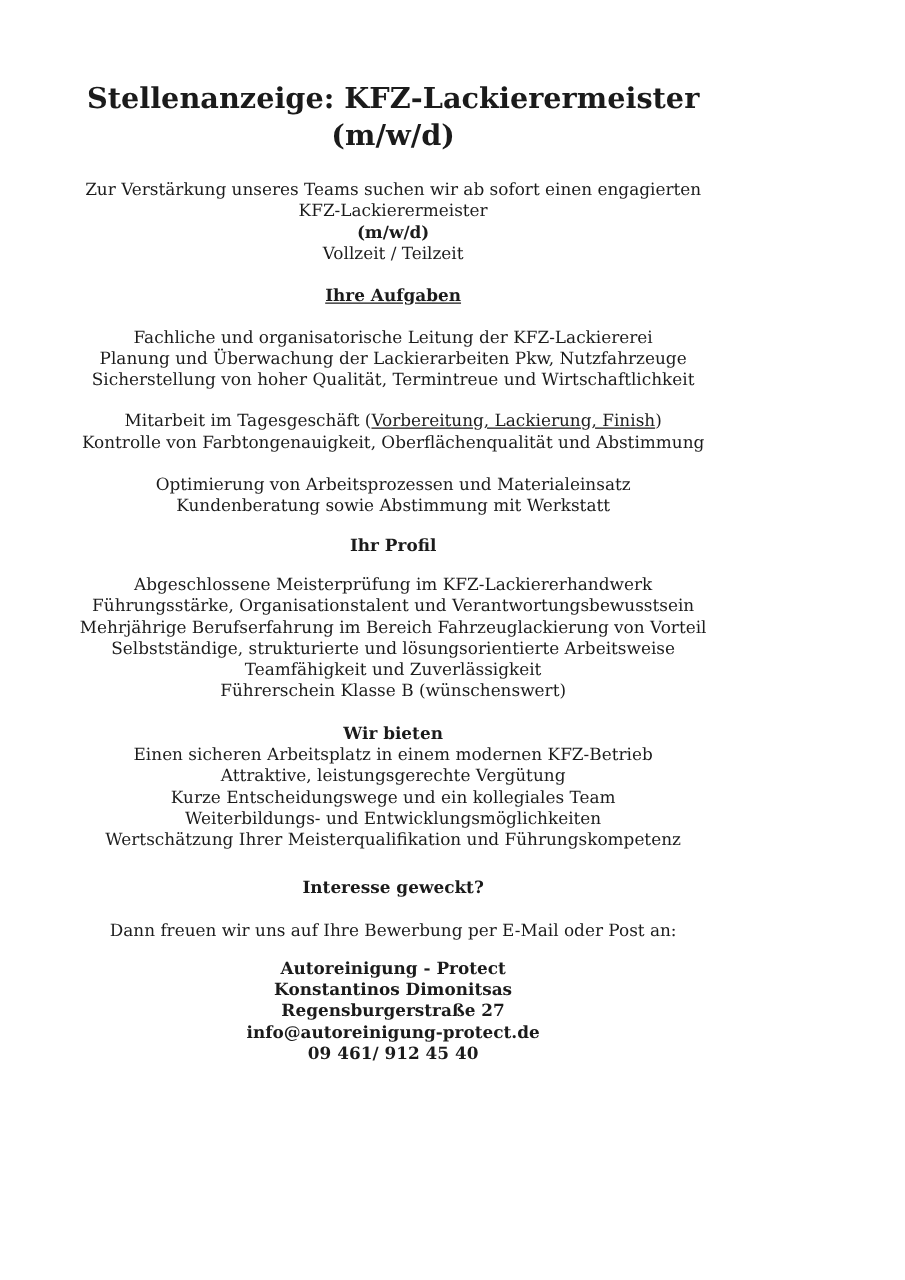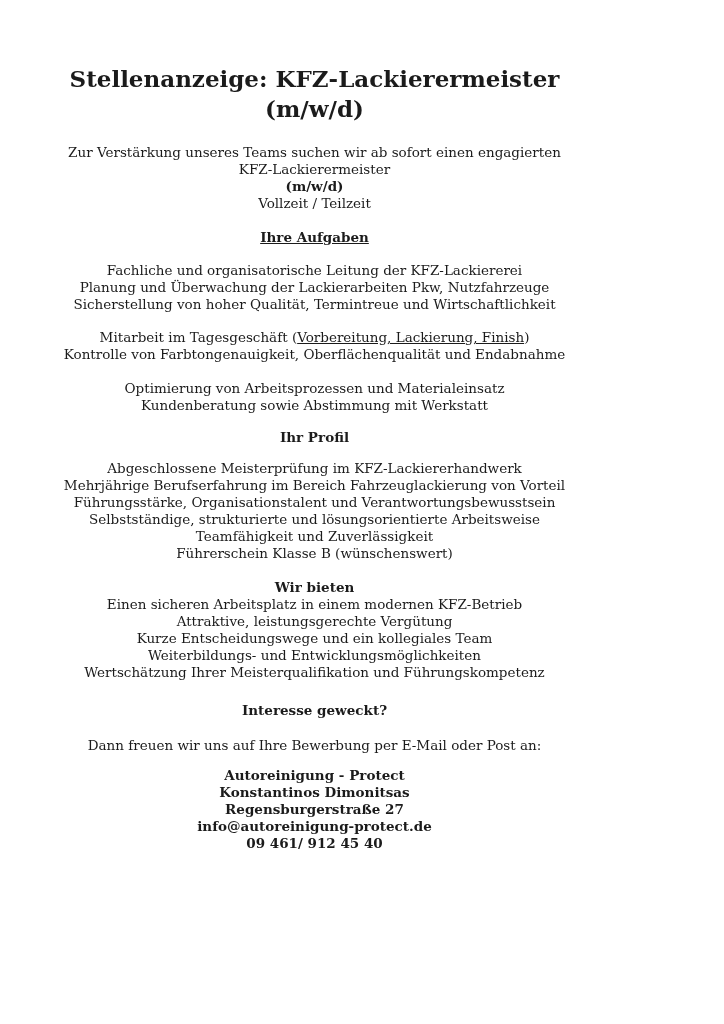--- a/index.html
+++ b/index.html
@@ -59,34 +59,34 @@
   <div class="block heading" style="margin-top:17px;text-decoration:underline;">Ihre Aufgaben</div>
 
   <div class="block">
     <div class="line">Fachliche und organisatorische Leitung der KFZ-Lackiererei</div>
     <div class="line">Planung und Überwachung der Lackierarbeiten Pkw, Nutzfahrzeuge</div>
     <div class="line">Sicherstellung von hoher Qualität, Termintreue und Wirtschaftlichkeit</div>
   </div>
 
   <div class="block">
     <div class="line"><span>Mitarbeit im Tagesgeschäft (</span><span class="u">Vorbereitung, Lackierung, Finish</span><span>)</span></div>
-    <div class="line">Kontrolle von Farbtongenauigkeit, Oberflächenqualität und Endabnahme</div>
+    <div class="line">Kontrolle von Farbtongenauigkeit, Oberflächenqualität und Abstimmung</div>
   </div>
 
   <div class="block" style="margin-top:17px;">
     <div class="line">Optimierung von Arbeitsprozessen und Materialeinsatz</div>
     <div class="line">Kundenberatung sowie Abstimmung mit Werkstatt</div>
   </div>
 
   <div class="block heading" style="margin-top:15px;">Ihr Profil</div>
 
   <div class="block-sm">
     <div class="line">Abgeschlossene Meisterprüfung im KFZ-Lackiererhandwerk</div>
+    <div class="line">Führungsstärke, Organisationstalent und Verantwortungsbewusstsein</div>
     <div class="line">Mehrjährige Berufserfahrung im Bereich Fahrzeuglackierung von Vorteil</div>
-    <div class="line">Führungsstärke, Organisationstalent und Verantwortungsbewusstsein</div>
     <div class="line">Selbstständige, strukturierte und lösungsorientierte Arbeitsweise</div>
     <div class="line">Teamfähigkeit und Zuverlässigkeit</div>
     <div class="line">Führerschein Klasse B (wünschenswert)</div>
   </div>
 
   <div class="block" style="margin-top:17px;">
     <div class="heading">Wir bieten</div>
     <div class="line">Einen sicheren Arbeitsplatz in einem modernen KFZ-Betrieb</div>
     <div class="line">Attraktive, leistungsgerechte Vergütung</div>
     <div class="line">Kurze Entscheidungswege und ein kollegiales Team</div>

